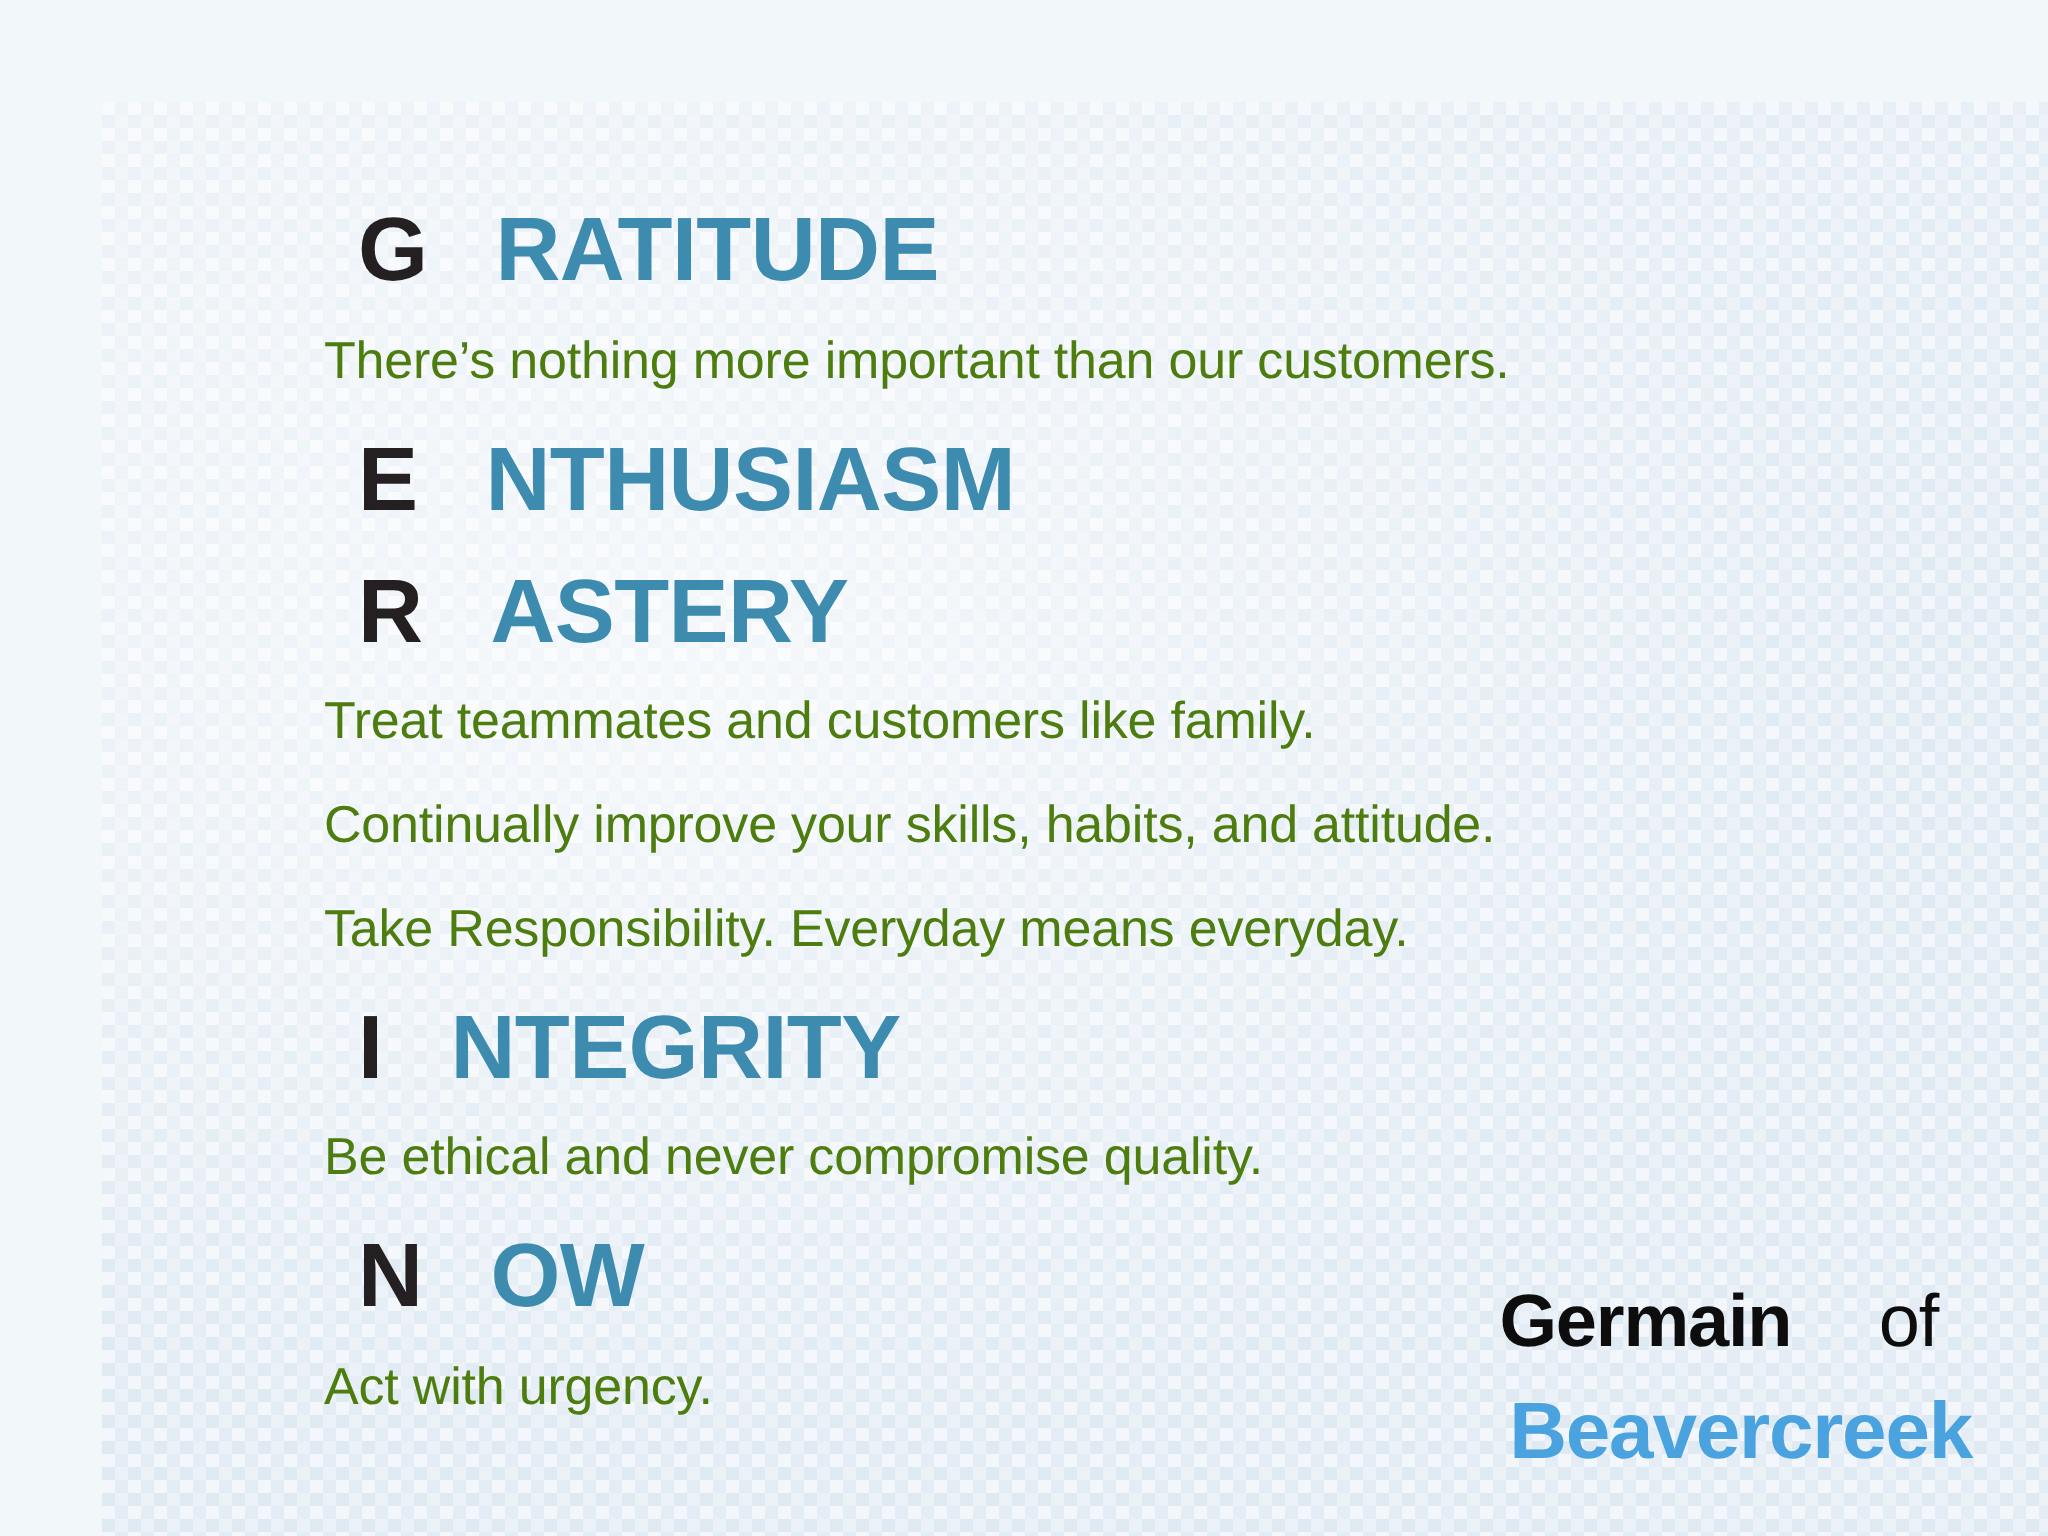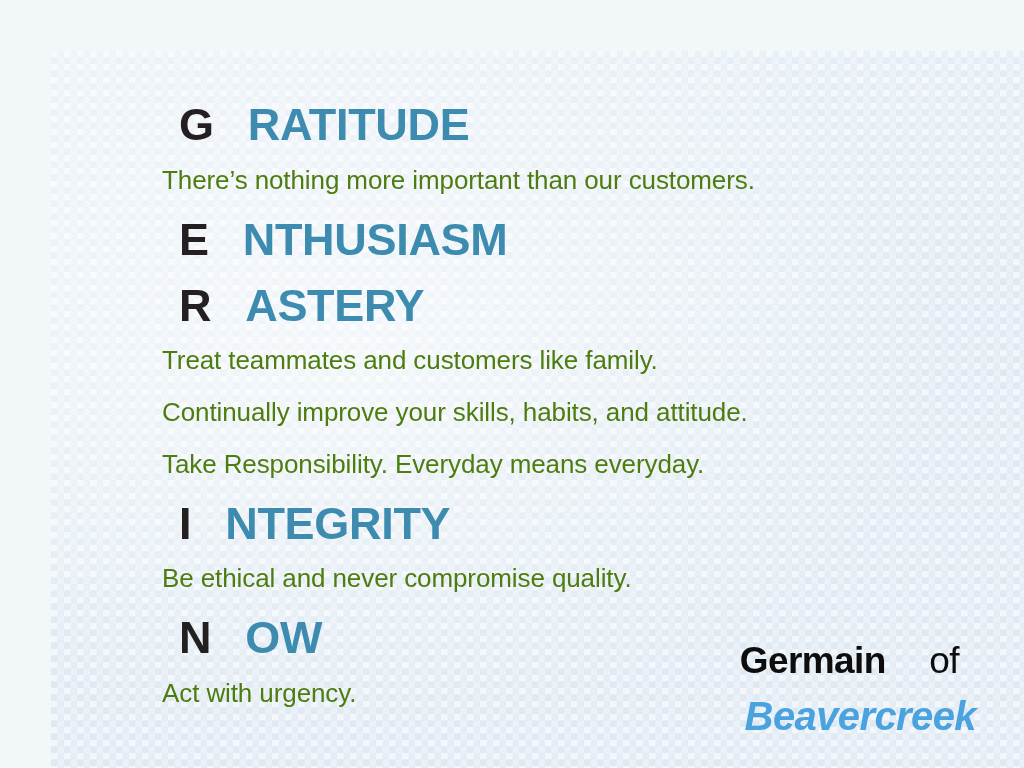--- a/index.html
+++ b/index.html
@@ -69,42 +69,41 @@
     color:#4d7c0f;
     line-height:1.22;
     letter-spacing:-0.1px;
     margin-top:3px;
     white-space:nowrap;
   }
 
   
   #logo {
     position:absolute;
-    right:48px;
+    right:38px;
     bottom:32px;
     text-align:right;
     z-index:3;
     line-height:1.0;
   }
   #logo-line1 {
     font-size:37px;
     letter-spacing:-0.6px;
     color:#0d0d0d;
     white-space:nowrap;
   }
   #logo-brand { font-weight:bold; }
   #logo-of { font-weight:400; }
   #logo-line2 {
     font-size:40px;
     font-weight:bold;
     color:#4aa3de;
     letter-spacing:-0.6px;
     margin-top:4px;
     white-space:nowrap;
-    font-style:italic;
   }
 </style>
 </head>
 <body>
 
 <div id="bg-texture"></div>
 <div id="bg-sheen"></div>
 
 <div id="content">
 

